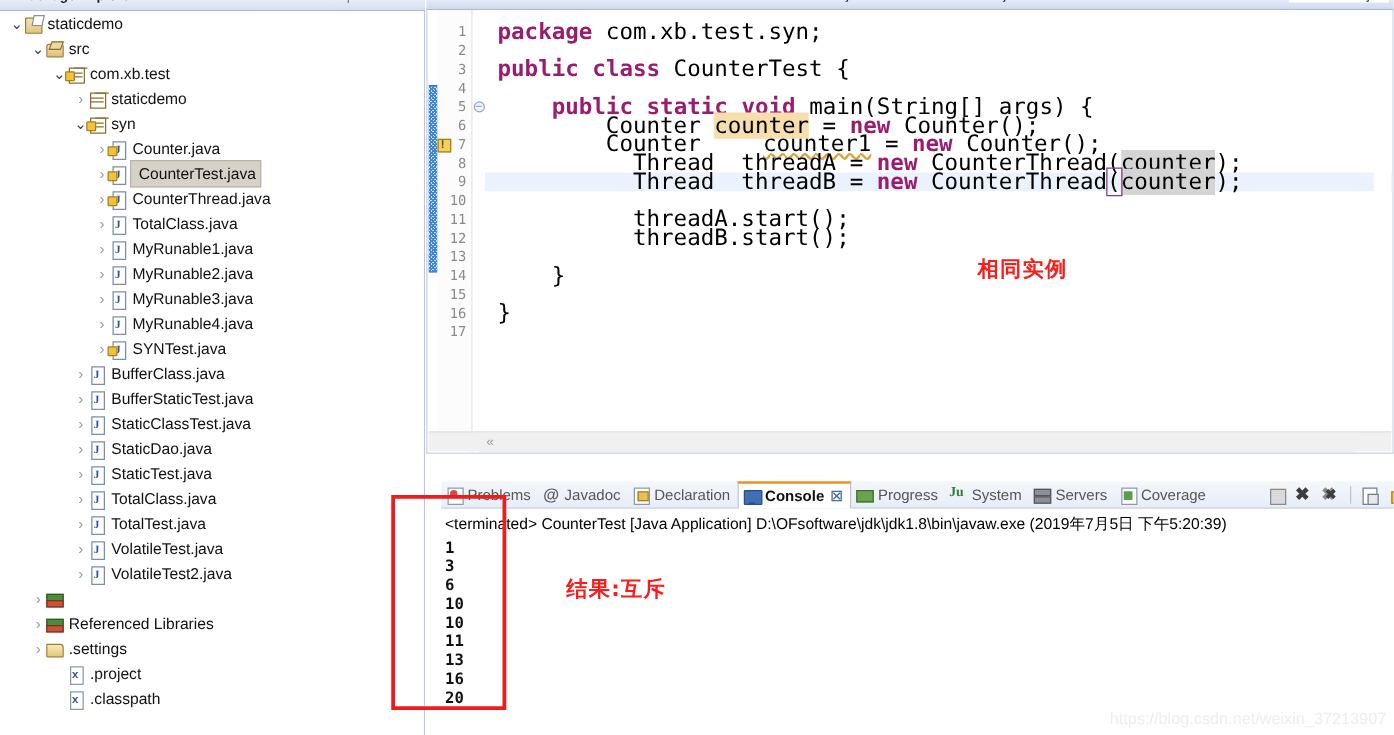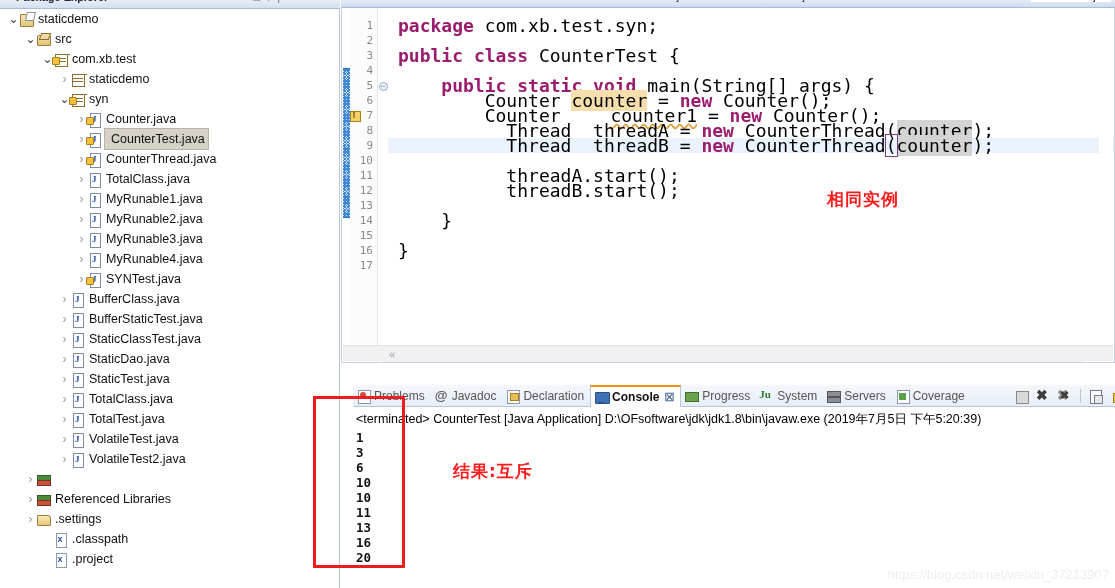--- a/index.html
+++ b/index.html
@@ -442,26 +442,26 @@
           <span class="tlabel-box"><span class="tlabel">Referenced Libraries</span></span>
         </div>
         <div class="trow" style="padding-left: 25px;">
           <span class="twist" style="font-size: 12px;">›</span>
           <span class="ic ic-folder"></span>
           <span class="tlabel-box"><span class="tlabel">.settings</span></span>
         </div>
         <div class="trow" style="padding-left: 42px;">
           <span class="twist"></span>
           <span class="ic ic-xfile"></span>
-          <span class="tlabel-box"><span class="tlabel">.classpath</span></span>
+          <span class="tlabel-box"><span class="tlabel">.project</span></span>
         </div>
         <div class="trow" style="padding-left: 42px;">
           <span class="twist"></span>
           <span class="ic ic-xfile"></span>
-          <span class="tlabel-box"><span class="tlabel">.project</span></span>
+          <span class="tlabel-box"><span class="tlabel">.classpath</span></span>
         </div>
       </div>
   </div>
 
   <div id="right">
 
     <div id="editor-tabs">
         <span class="etab" style="left: 10px;">VolatileTest...</span>
         <span class="etab" style="left: 150px;">VolatileTest...</span>
         <span class="etab" style="left: 290px;">SYNTest.java</span>
@@ -495,21 +495,21 @@
         </div>
       <div id="annobar">
           <div class="warn-marker" style="top: 101px;"></div>
         </div>
       <div id="code"><div class="cline" style="position: absolute; top: 10px; left: 0px; right: 0px;"><span class="kw">package</span>&nbsp;com.xb.test.syn;</div><div class="cline" style="position: absolute; top: 25px; left: 0px; right: 0px;"></div><div class="cline" style="position: absolute; top: 40px; left: 0px; right: 0px;"><span class="kw">public</span>&nbsp;<span class="kw">class</span>&nbsp;CounterTest&nbsp;{</div><div class="cline" style="position: absolute; top: 55px; left: 0px; right: 0px;"></div><div class="cline" style="position: absolute; top: 70px; left: 0px; right: 0px;">&nbsp;&nbsp;&nbsp;&nbsp;<span class="kw">public</span>&nbsp;<span class="kw">static</span>&nbsp;<span class="kw">void</span>&nbsp;main(String[]&nbsp;args)&nbsp;{</div><div class="cline" style="position: absolute; top: 85px; left: 0px; right: 0px;">&nbsp;&nbsp;&nbsp;&nbsp;&nbsp;&nbsp;&nbsp;&nbsp;Counter&nbsp;<span class="hl-write">counter</span>&nbsp;=&nbsp;<span class="kw">new</span>&nbsp;Counter();</div><div class="cline" style="position: absolute; top: 100px; left: 0px; right: 0px;">&nbsp;&nbsp;&nbsp;&nbsp;&nbsp;&nbsp;&nbsp;&nbsp;Counter&nbsp;<span class="squiggle">counter1</span>&nbsp;=&nbsp;<span class="kw">new</span>&nbsp;Counter();</div><div class="cline" style="position: absolute; top: 115px; left: 0px; right: 0px;">&nbsp;&nbsp;&nbsp;&nbsp;&nbsp;&nbsp;&nbsp;&nbsp;&nbsp;&nbsp;Thread&nbsp;&nbsp;threadA&nbsp;=&nbsp;<span class="kw">new</span>&nbsp;CounterThread(<span class="hl-read">counter</span>);</div><div class="cline current" style="position: absolute; top: 130px; left: 0px; right: 0px;">&nbsp;&nbsp;&nbsp;&nbsp;&nbsp;&nbsp;&nbsp;&nbsp;&nbsp;&nbsp;Thread&nbsp;&nbsp;threadB&nbsp;=&nbsp;<span class="kw">new</span>&nbsp;CounterThread<span class="brk">(</span><span class="hl-read">counter</span>);</div><div class="cline" style="position: absolute; top: 145px; left: 0px; right: 0px;"></div><div class="cline" style="position: absolute; top: 160px; left: 0px; right: 0px;">&nbsp;&nbsp;&nbsp;&nbsp;&nbsp;&nbsp;&nbsp;&nbsp;&nbsp;&nbsp;threadA.start();</div><div class="cline" style="position: absolute; top: 175px; left: 0px; right: 0px;">&nbsp;&nbsp;&nbsp;&nbsp;&nbsp;&nbsp;&nbsp;&nbsp;&nbsp;&nbsp;threadB.start();</div><div class="cline" style="position: absolute; top: 190px; left: 0px; right: 0px;"></div><div class="cline" style="position: absolute; top: 205px; left: 0px; right: 0px;">&nbsp;&nbsp;&nbsp;&nbsp;}</div><div class="cline" style="position: absolute; top: 220px; left: 0px; right: 0px;"></div><div class="cline" style="position: absolute; top: 235px; left: 0px; right: 0px;">}</div><div class="cline" style="position: absolute; top: 250px; left: 0px; right: 0px;"></div></div>
       <div id="vscroll-ed"></div>
       <div id="hscroll">
         <div class="thumb"></div>
         <div class="arrow">«</div>
       </div>
-      <div class="anno-cn" style="left:440px; top:180px;margin-left:45px;">相同实例</div>
+      <div class="anno-cn" style="left:440px; top:196px;">相同实例</div>
     <div class="foldmark" style="top: 70px;"><span>−</span></div>
       </div>
 
     <div id="console">
       <div id="console-tabstrip">
           <div class="ctab">
             <span class="ci ci-problems"></span>
             <span>Problems</span>
           </div>
           <div class="ctab">

